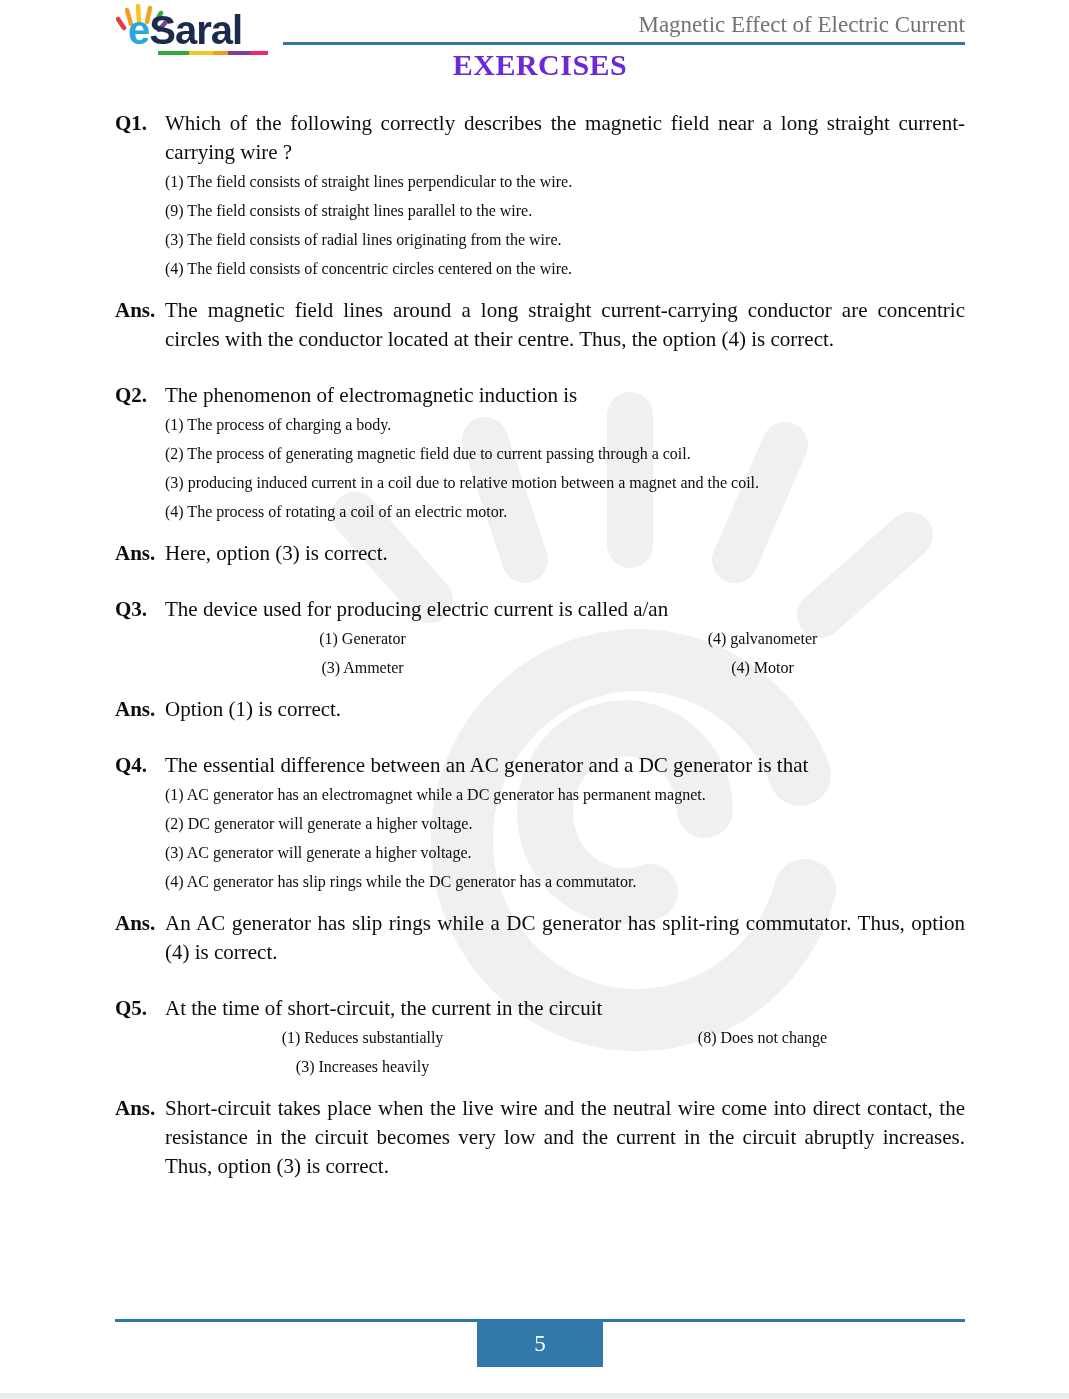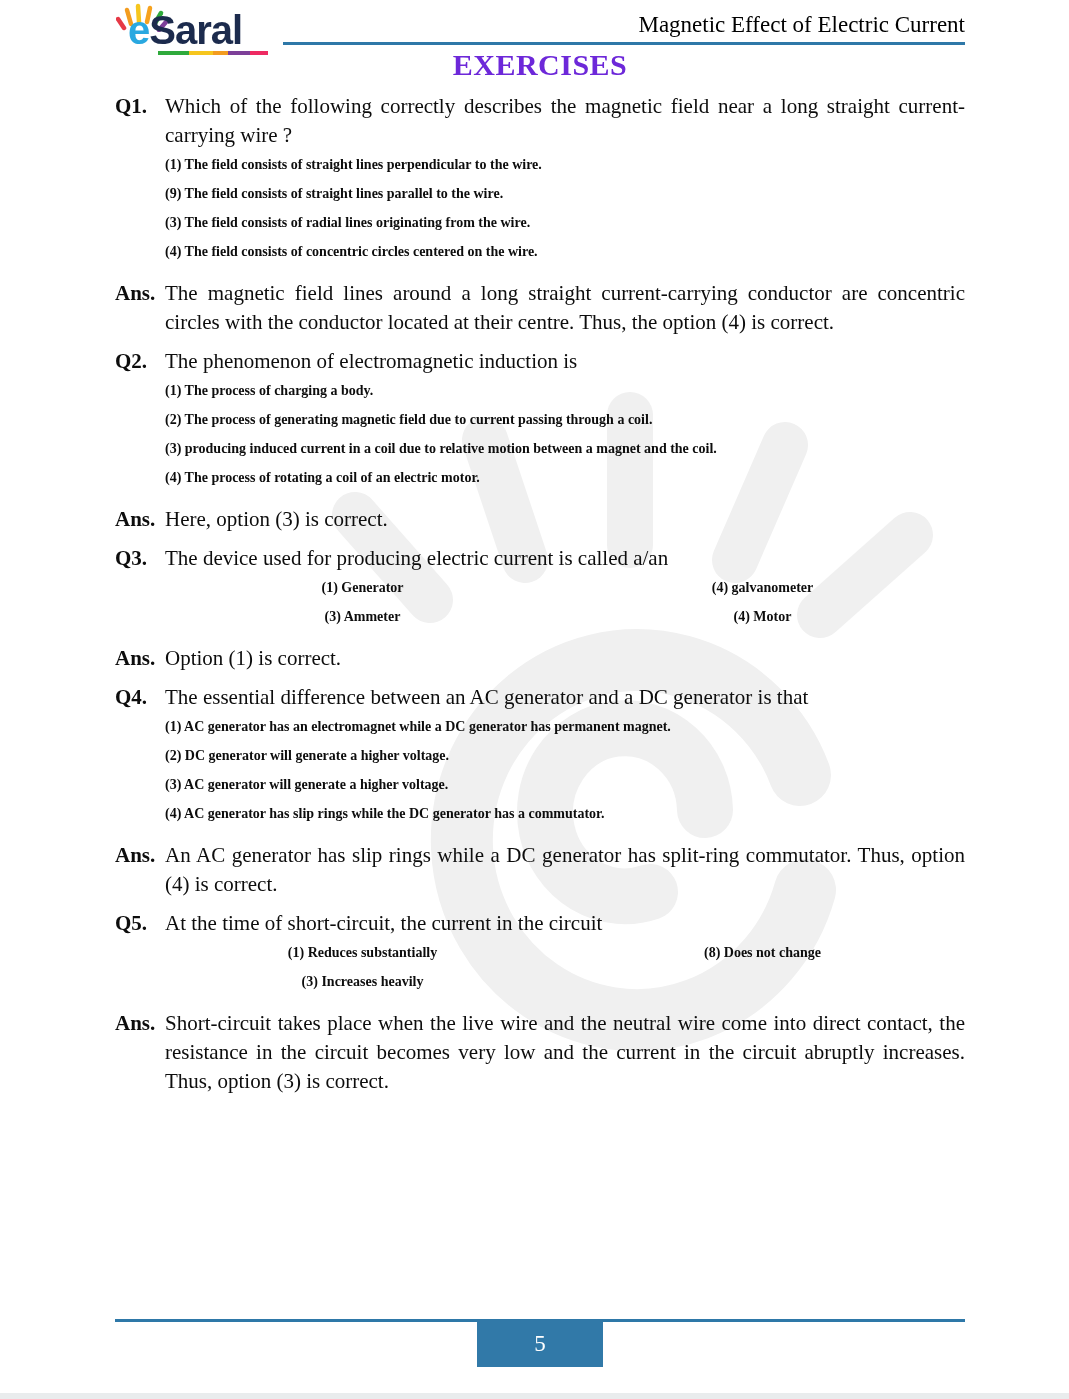--- a/index.html
+++ b/index.html
@@ -31,54 +31,53 @@
   }
   .logo-e { color:#29a8e0; }
   .logo-saral { color:#1c2b4d; }
   .logo-underline {
     position:absolute; left:38px; top:49px; width:110px; height:4px;
     background:linear-gradient(to right,
       #2faa3c 0 28%, #f6c61e 28% 50%, #f39c1f 50% 64%, #7d3f98 64% 84%, #ee2a62 84% 100%);
   }
   .chapter-title {
     position:absolute; right:104px; top:12px;
-    font-size:23px; font-weight:normal; color:#000000;
+    font-size:23px; font-weight:normal; color:#737373;
     font-family:"Liberation Serif", serif;
   }
   .header-rule {
     position:absolute; left:283px; right:104px; top:42px;
     height:3px; background:#2e78a8;
   }
 
   
   .content { position:relative; z-index:1; padding:0 104px 0 115px; }
   .ex-title {
     margin:48px 0 0 0;
     text-align:center;
     font-size:30px; font-weight:bold; letter-spacing:0.5px;
     color:#6d28d9;
   }
-  .q-block { margin-top:10px; }
+  .q-block { margin-top:27px; }
   .ans-block { margin-top:13px; }
   .row { display:flex; align-items:flex-start; }
   .label {
     flex:0 0 50px; width:50px;
     font-weight:bold; font-size:21px; line-height:29px;
   }
   .q-text, .ans-text {
     flex:1; margin:0;
     font-size:21px; line-height:29px;
     text-align:justify;
   }
   .options { margin-left:50px; }
   .option {
-    font-size:14px; line-height:29px;
+    font-size:16px; line-height:29px;
     padding-left:33px; text-indent:-33px;
     text-align:justify;
-    font-weight:bold;
   }
   .options.grid {
     display:grid;
     grid-template-columns:395px 1fr;
   }
   .options.grid .option { text-align:center; }
 
   
   .footer {
     position:absolute; left:115px; right:104px; top:1319px; z-index:2;

